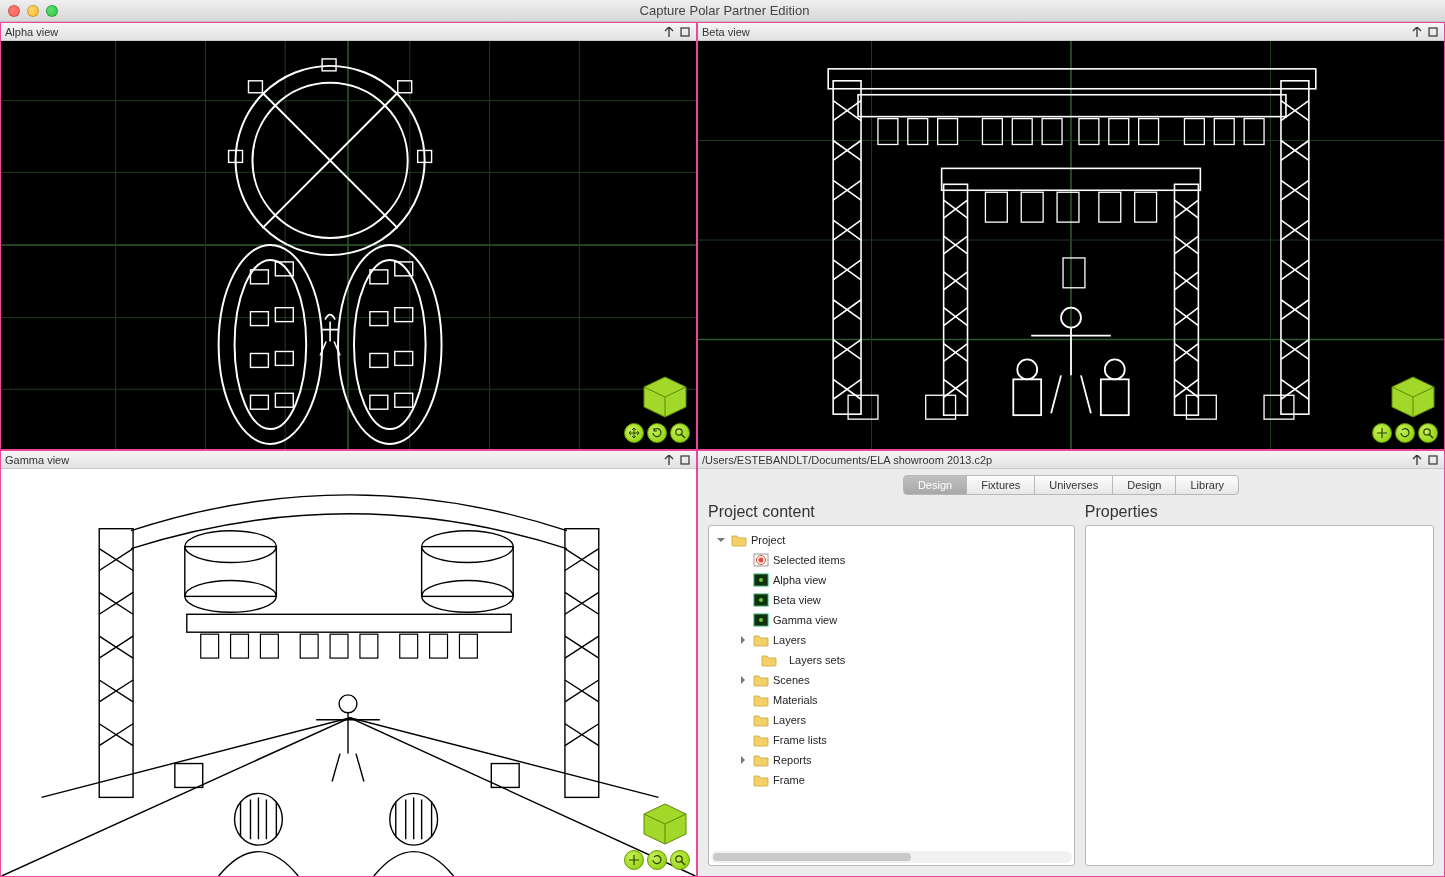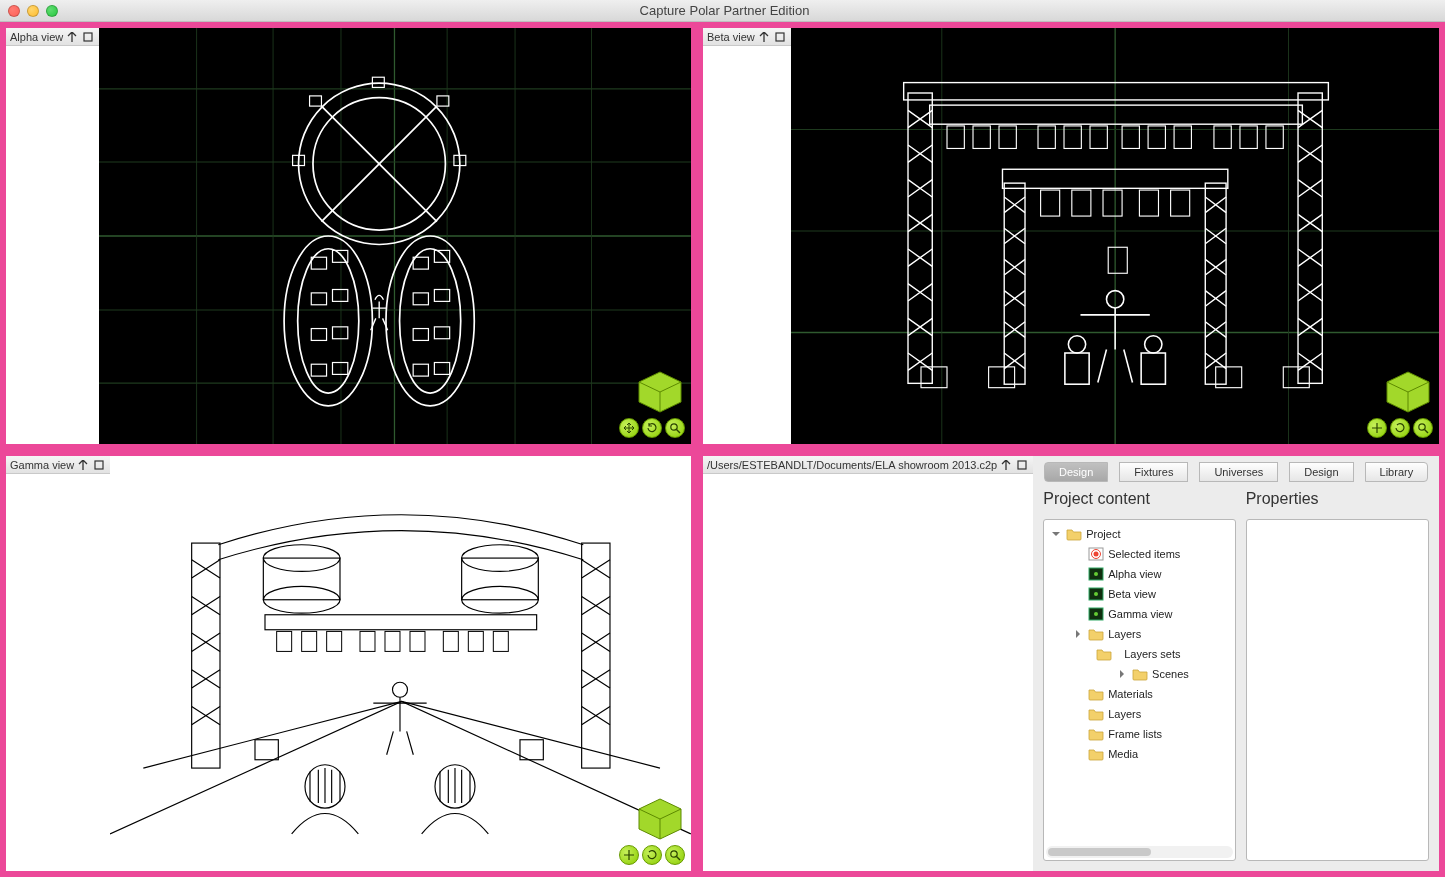--- a/index.html
+++ b/index.html
@@ -31,23 +31,24 @@
   font-size: 13px; color: #444; pointer-events: none;
 }
 
 .workspace {
   display: grid;
   grid-template-columns: 697px 748px;
   grid-template-rows: 428px 427px;
   height: 855px;
 }
 .panel {
-  border: 6px solid #ec4899;
+  border: 1px solid #ec4899;
   background: #fff;
   display: flex;
+  flex-direction: column;
   overflow: hidden;
 }
 .panel-header {
   height: 18px;
   background: linear-gradient(#f5f5f5, #e2e2e2);
   border-bottom: 1px solid #c9c9c9;
   display: flex;
   align-items: center;
   padding: 0 4px;
   font-size: 11px;
@@ -99,21 +100,21 @@
 
 .inspector {
   flex: 1;
   display: flex;
   flex-direction: column;
   background: #ececec;
 }
 .tab-row {
   display: flex; justify-content: center;
   padding: 6px 0 8px 0;
-  gap: 12px;
+  gap: 0;
 }
 .seg-btn {
   padding: 3px 14px;
   background: linear-gradient(#fefefe, #e6e6e6);
   border: 1px solid #b8b8b8;
   font-size: 11px; color: #333;
   margin-left: -1px;
   cursor: pointer;
 }
 .seg-btn:first-child { border-radius: 4px 0 0 4px; margin-left: 0;}
@@ -132,21 +133,20 @@
 }
 .insp-col { display: flex; flex-direction: column; flex: 1; min-width: 0;}
 .insp-col h4 { font-weight: normal; font-size: 16px; color: #333; margin-bottom: 4px; }
 .insp-box {
   flex: 1;
   background: #fff;
   border: 1px solid #b8b8b8;
   border-radius: 3px;
   overflow: auto;
   position: relative;
-  margin-top: 7px;
 }
 .tree { padding: 4px 2px 4px 2px; }
 .tree-row {
   display: flex; align-items: center;
   height: 20px;
   padding-left: 4px;
   gap: 4px;
   white-space: nowrap;
   cursor: default;
 }
@@ -615,21 +615,21 @@
                 </div>
                 <div class="tree-row" style="padding-left: 26px; gap: 12px;">
                   <span class="tree-spacer"></span>
                   <span class="tree-icon">
                     <svg width="16" height="14" viewBox="0 0 16 14">
                       <path d="M1 3h5l1.5 2H15v7a1 1 0 0 1 -1 1H2a1 1 0 0 1 -1 -1z" fill="#f3d06a" stroke="#caa43a" stroke-width="0.8"></path>
                     </svg>
                   </span>
                   <span class="tree-label">Layers sets</span>
                 </div>
-                <div class="tree-row" style="padding-left: 26px; justify-content: center;">
+                <div class="tree-row" style="padding-left: 26px;">
                   <span class="tree-toggle">
                     <svg width="10" height="10" viewBox="0 0 10 10">
                       <path d="M3 1l4 4-4 4z" fill="#777"></path>
                     </svg>
                   </span>
                   <span class="tree-icon">
                     <svg width="16" height="14" viewBox="0 0 16 14">
                       <path d="M1 3h5l1.5 2H15v7a1 1 0 0 1 -1 1H2a1 1 0 0 1 -1 -1z" fill="#f3d06a" stroke="#caa43a" stroke-width="0.8"></path>
                     </svg>
                   </span>
@@ -656,27 +656,40 @@
                 <div class="tree-row" style="padding-left: 26px;">
                   <span class="tree-spacer"></span>
                   <span class="tree-icon">
                     <svg width="16" height="14" viewBox="0 0 16 14">
                       <path d="M1 3h5l1.5 2H15v7a1 1 0 0 1 -1 1H2a1 1 0 0 1 -1 -1z" fill="#f3d06a" stroke="#caa43a" stroke-width="0.8"></path>
                     </svg>
                   </span>
                   <span class="tree-label">Frame lists</span>
                 </div>
                 <div class="tree-row" style="padding-left: 26px;">
-                  <span class="tree-spacer"></span>
-                  <span class="tree-icon">
-                    <svg width="16" height="14" viewBox="0 0 16 14">
-                      <path d="M1 3h5l1.5 2H15v7a1 1 0 0 1 -1 1H2a1 1 0 0 1 -1 -1z" fill="#f3d06a" stroke="#caa43a" stroke-width="0.8"></path>
-                    </svg>
-                  </span>
-                  <span class="tree-label">Media</span>
+                  <span class="tree-toggle">
+                    <svg width="10" height="10" viewBox="0 0 10 10">
+                      <path d="M3 1l4 4-4 4z" fill="#777"></path>
+                    </svg>
+                  </span>
+                  <span class="tree-icon">
+                    <svg width="16" height="14" viewBox="0 0 16 14">
+                      <path d="M1 3h5l1.5 2H15v7a1 1 0 0 1 -1 1H2a1 1 0 0 1 -1 -1z" fill="#f3d06a" stroke="#caa43a" stroke-width="0.8"></path>
+                    </svg>
+                  </span>
+                  <span class="tree-label">Reports</span>
+                </div>
+                <div class="tree-row" style="padding-left: 26px;">
+                  <span class="tree-spacer"></span>
+                  <span class="tree-icon">
+                    <svg width="16" height="14" viewBox="0 0 16 14">
+                      <path d="M1 3h5l1.5 2H15v7a1 1 0 0 1 -1 1H2a1 1 0 0 1 -1 -1z" fill="#f3d06a" stroke="#caa43a" stroke-width="0.8"></path>
+                    </svg>
+                  </span>
+                  <span class="tree-label">Frame</span>
                 </div>
               </div>
             <div class="hscroll">
                 <div class="hscroll-thumb"></div>
               </div>
           </div>
         </div>
         <div class="insp-col" style="flex:1">
           <h4>Properties</h4>
           <div class="insp-box"></div>

